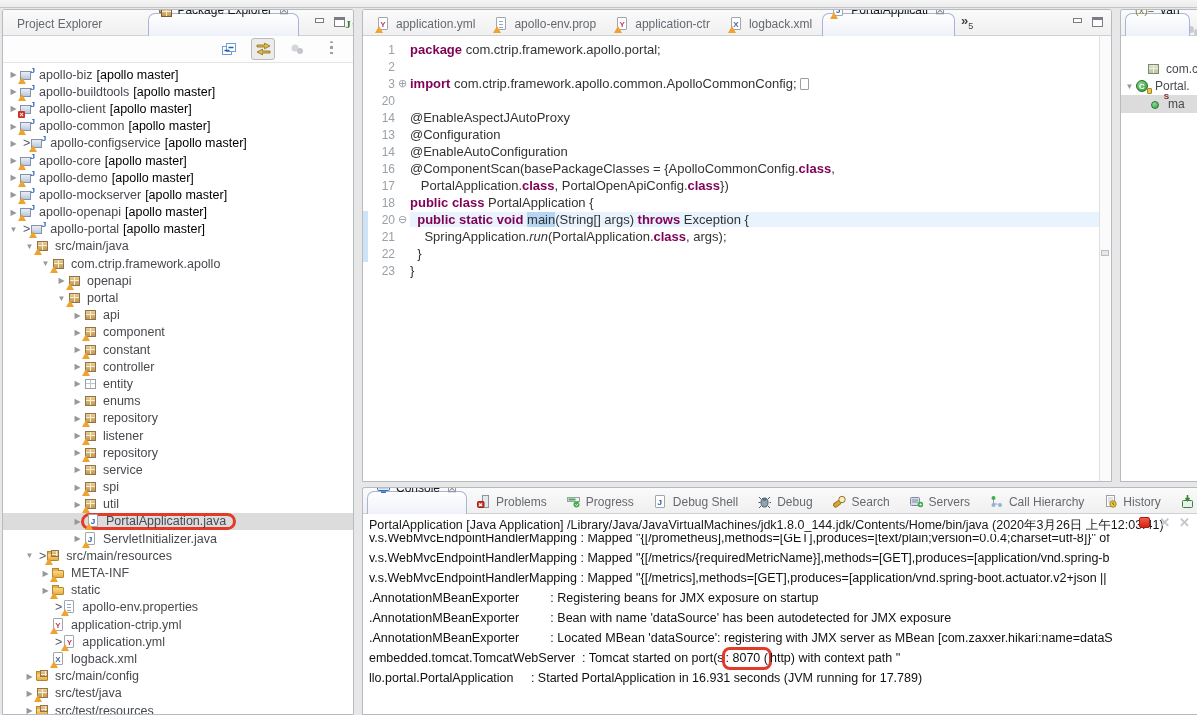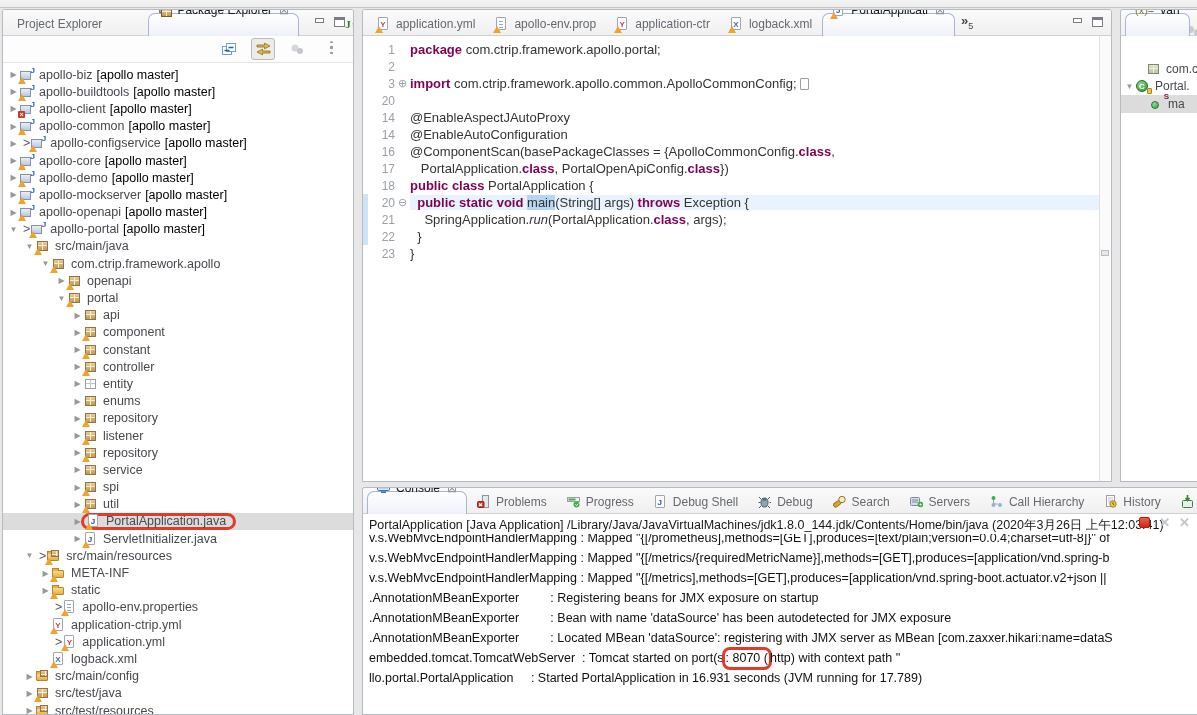--- a/index.html
+++ b/index.html
@@ -585,20 +585,21 @@
       <span class="wmin"></span>
       <span class="wmax"></span>
     </div>
   </div>
   <div id="ed-code" class="code">
     <div class="cline"><span class="rangecol"></span><span class="lnum">1</span><span class="foldc"></span><span class="cbody"><span class="kw">package</span><span> com.ctrip.framework.apollo.portal;</span></span></div>
       <div class="cline"><span class="rangecol"></span><span class="lnum">2</span><span class="foldc"></span><span class="cbody"></span></div>
       <div class="cline"><span class="rangecol"></span><span class="lnum">3</span><span class="foldc">⊕</span><span class="cbody"><span class="kw">import</span><span> com.ctrip.framework.apollo.common.ApolloCommonConfig;</span><span class="foldbox"></span></span></div>
       <div class="cline"><span class="rangecol"></span><span class="lnum">20</span><span class="foldc"></span><span class="cbody"></span></div>
       <div class="cline"><span class="rangecol"></span><span class="lnum">14</span><span class="foldc"></span><span class="cbody"><span>@EnableAspectJAutoProxy</span></span></div>
+      <div class="cline"><span class="rangecol"></span><span class="lnum">13</span><span class="foldc"></span><span class="cbody"><span>@Configuration</span></span></div>
       <div class="cline"><span class="rangecol"></span><span class="lnum">14</span><span class="foldc"></span><span class="cbody"><span>@EnableAutoConfiguration</span></span></div>
       <div class="cline"><span class="rangecol"></span><span class="lnum">16</span><span class="foldc"></span><span class="cbody"><span>@ComponentScan(basePackageClasses = {ApolloCommonConfig.</span><span class="kw">class</span><span>,</span></span></div>
       <div class="cline"><span class="rangecol"></span><span class="lnum">17</span><span class="foldc"></span><span class="cbody"><span>   PortalApplication.</span><span class="kw">class</span><span>, PortalOpenApiConfig.</span><span class="kw">class</span><span>})</span></span></div>
       <div class="cline"><span class="rangecol"></span><span class="lnum">18</span><span class="foldc"></span><span class="cbody"><span class="kw">public class</span><span> PortalApplication {</span></span></div>
       <div class="cline cur"><span class="rangecol on"></span><span class="lnum">20</span><span class="foldc">⊖</span><span class="cbody"><span>  </span><span class="kw">public static void</span><span> </span><span class="selword">main</span><span>(String[] args) </span><span class="kw">throws</span><span> Exception {</span></span></div>
       <div class="cline"><span class="rangecol on"></span><span class="lnum">21</span><span class="foldc"></span><span class="cbody"><span>    SpringApplication.</span><span class="it">run</span><span>(PortalApplication.</span><span class="kw">class</span><span>, args);</span></span></div>
       <div class="cline"><span class="rangecol on"></span><span class="lnum">22</span><span class="foldc"></span><span class="cbody"><span>  }</span></span></div>
       <div class="cline"><span class="rangecol"></span><span class="lnum">23</span><span class="foldc"></span><span class="cbody"><span>}</span></span></div>
       <div class="ruler">
         <span class="ruler-marker" style="top: 214px;"></span>

